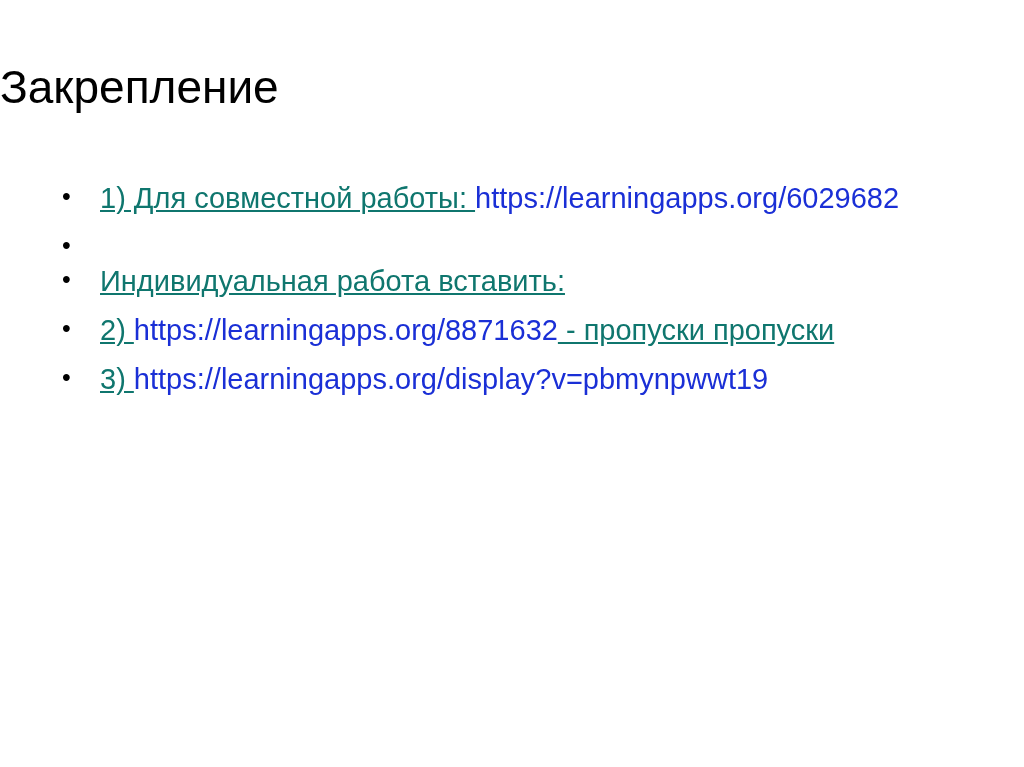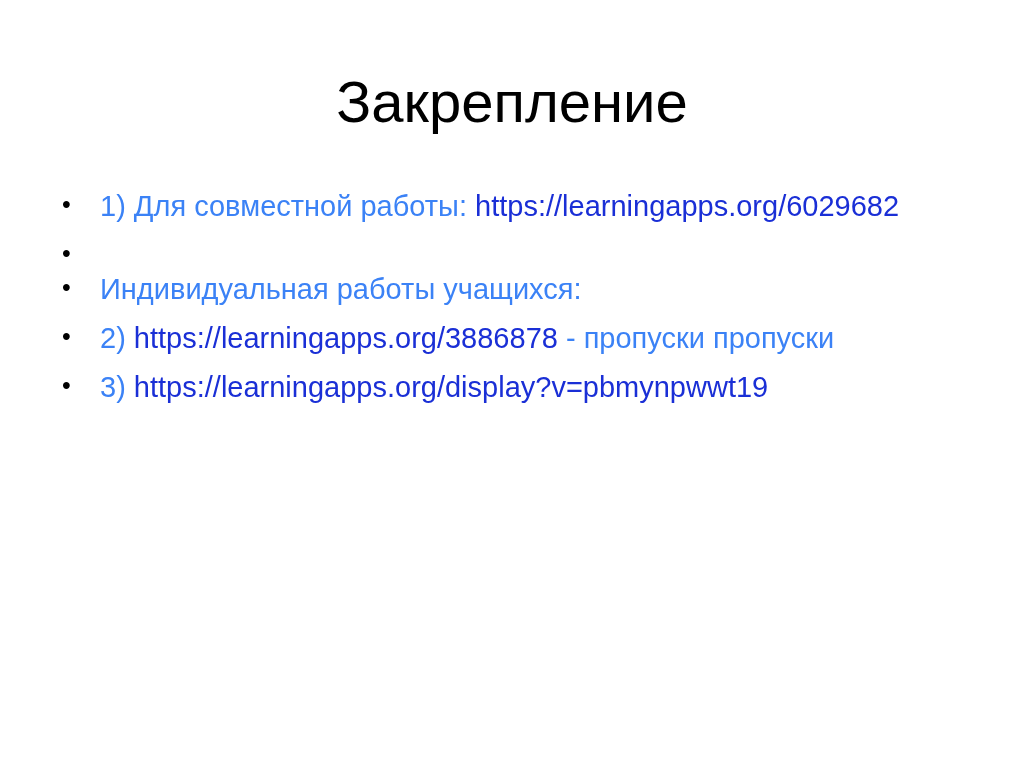--- a/index.html
+++ b/index.html
@@ -14,25 +14,24 @@
     color: #000000;
     overflow: hidden;
   }
   .slide {
     position: relative;
     width: 1024px;
     height: 767px;
     box-sizing: border-box;
   }
   .slide-title {
-    text-align: center;
-    font-size: 58px;
+    font-size: 46px;
     font-weight: normal;
     line-height: 1.1;
-    margin: 8px;
+    margin: 0;
     padding-top: 62px;
     letter-spacing: 0px;
     color: #000000;
   }
   .bullet-list {
     margin: 0;
     padding: 0;
     list-style: none;
     position: absolute;
     top: 180px;
@@ -60,32 +59,33 @@
     height: 34px;
     margin-bottom: 0;
     padding-left: 48px;
   }
   .link {
     color: #1a2fd6;
     text-underline-offset: 2px;
     cursor: pointer;
   }
   .plain {
-    color: #3b82f6;
+    color: #0f766e;
+    text-decoration: underline;
   }
 </style>
 </head>
 <body>
 
 <div class="slide">
 
   <h1 class="slide-title">Закрепление</h1>
 
   <ul class="bullet-list" id="bullet-list">
       <li class="bullet-item"><span class="dot">•</span><span class="plain">1) Для совместной работы: </span><span class="link">https://learningapps.org/6029682</span></li>
       <li class="bullet-item"><span class="dot">•</span></li>
       <li class="bullet-item spacer"></li>
-      <li class="bullet-item"><span class="dot">•</span><span class="plain">Индивидуальная работы учащихся:</span></li>
-      <li class="bullet-item"><span class="dot">•</span><span class="plain">2) </span><span class="link">https://learningapps.org/3886878</span><span class="plain"> - пропуски пропуски</span></li>
+      <li class="bullet-item"><span class="dot">•</span><span class="plain">Индивидуальная работа вставить:</span></li>
+      <li class="bullet-item"><span class="dot">•</span><span class="plain">2) </span><span class="link">https://learningapps.org/8871632</span><span class="plain"> - пропуски пропуски</span></li>
       <li class="bullet-item"><span class="dot">•</span><span class="plain">3) </span><span class="link">https://learningapps.org/display?v=pbmynpwwt19</span></li>
     </ul>
 
 </div>
 
 </body></html>

